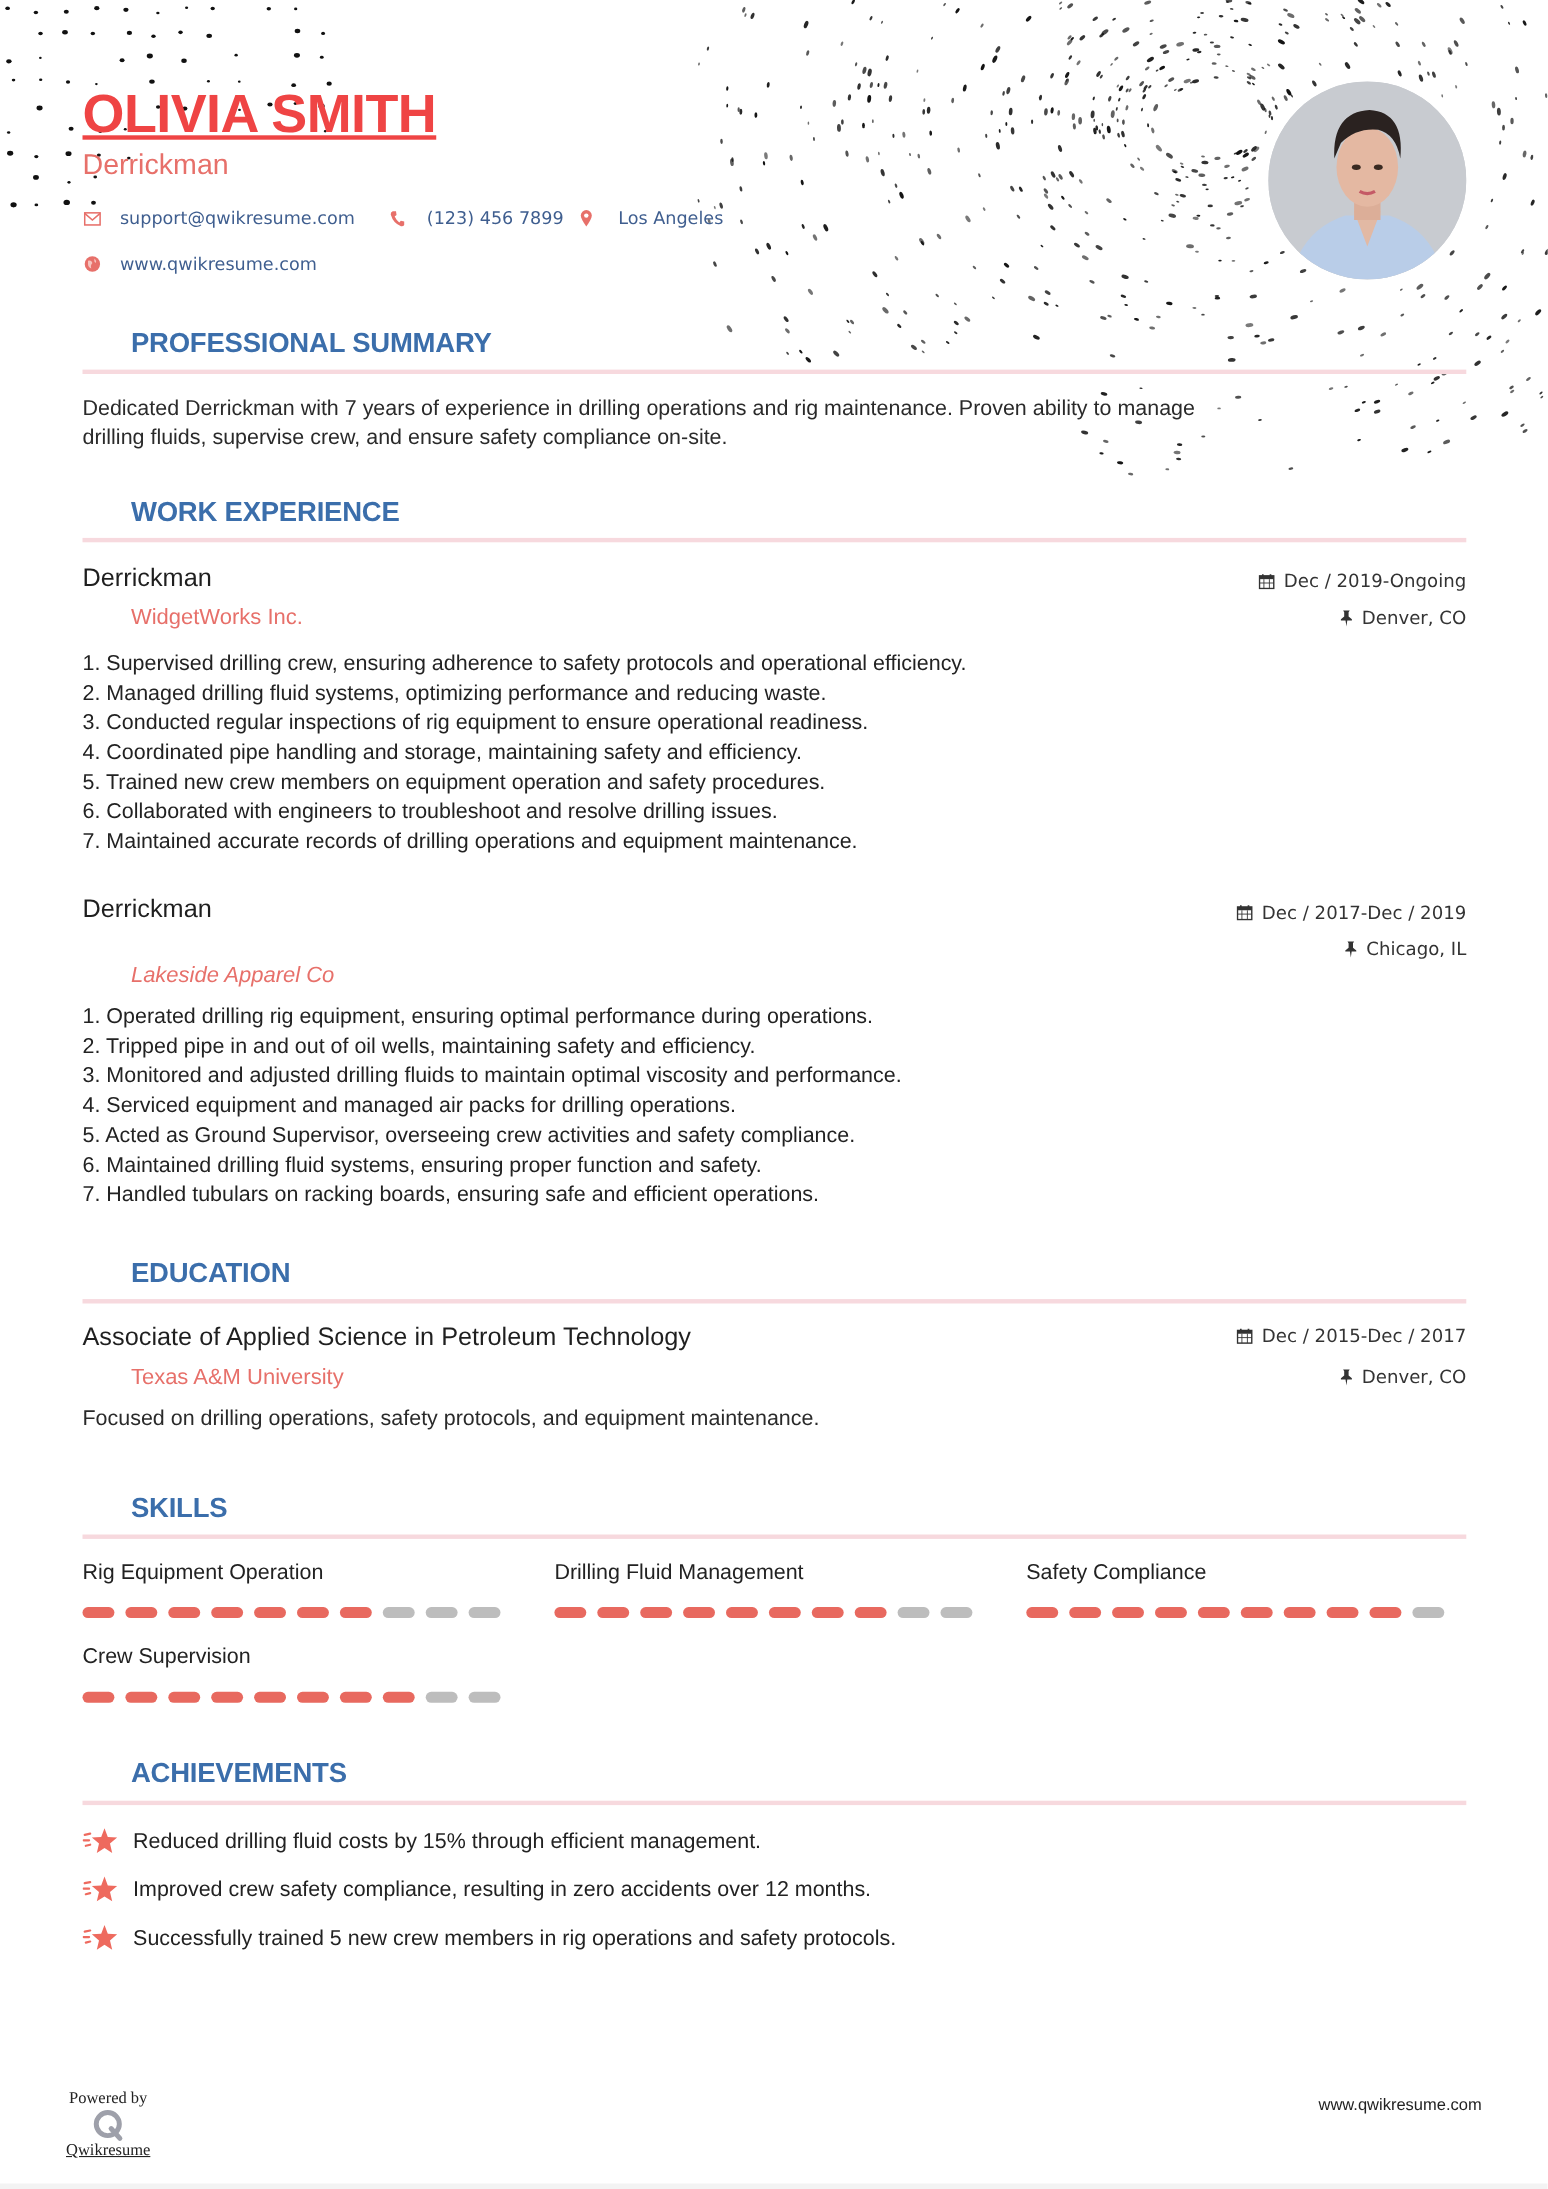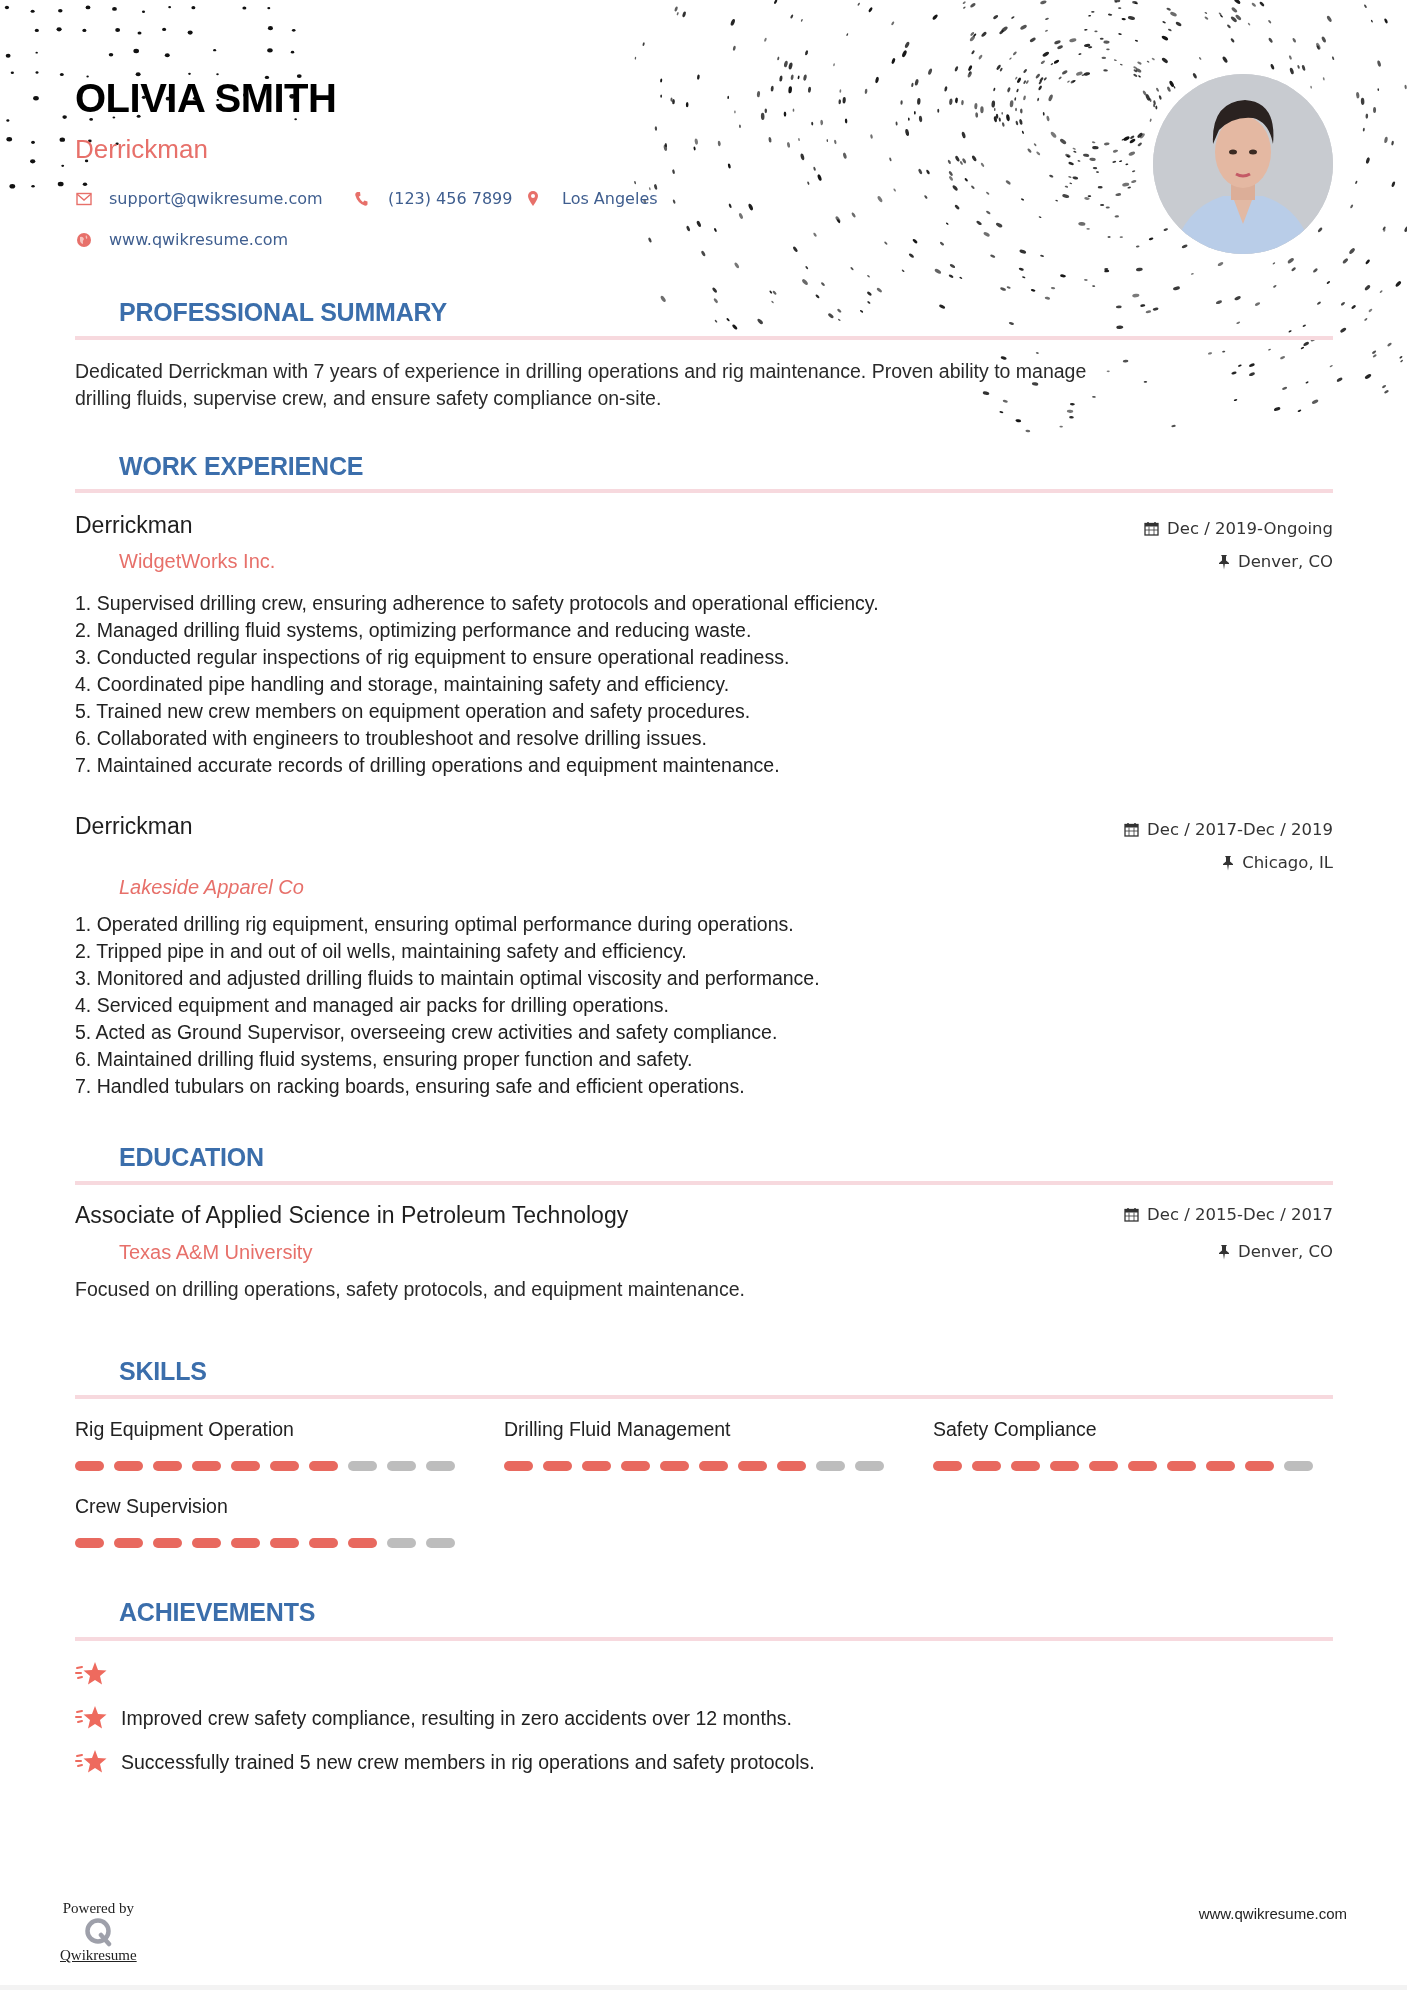--- a/index.html
+++ b/index.html
@@ -1,20 +1,20 @@
 <!DOCTYPE html>
 <html><head>
 <meta charset="utf-8">
 <style>
   html,body{margin:0;padding:0;background:#fff;}
   body{width:1407px;height:1990px;position:relative;overflow:hidden;font-family:"DejaVu Sans","Liberation Sans",sans-serif;color:#222;}
   .abs{position:absolute;}
   #dots{position:absolute;left:0;top:0;width:1407px;height:460px;z-index:0;}
   .content{position:absolute;left:0;top:0;width:1407px;height:1990px;z-index:1;}
-  .name{left:75px;top:76px;font-size:40px;font-weight:bold;color:#000000;letter-spacing:-0.5px;font-family:"Liberation Sans",sans-serif;}
+  .name{left:75px;top:76px;font-size:49px;font-weight:bold;color:#ef4444;letter-spacing:-0.5px;font-family:"Liberation Sans",sans-serif;text-decoration:underline;}
   .role{left:75px;top:134px;font-size:26px;color:#e7706a;font-family:"Liberation Sans",sans-serif;}
   .contact{font-size:16px;color:#3f5e8f;font-family:"DejaVu Sans",sans-serif;display:flex;align-items:center;}
   .cicon{color:#e7706a;width:18px;height:18px;display:inline-flex;align-items:center;justify-content:center;margin-right:16px;}
   .photo{left:1153px;top:74px;width:180px;height:180px;border-radius:50%;overflow:hidden;background:#c9ccd1;}
   .sec-h{left:75px;font-size:25px;font-weight:bold;color:#3b6eab;font-family:"Liberation Sans",sans-serif;letter-spacing:-0.2px;margin-left:44px;}
   .rule{left:75px;width:1258px;height:4px;background:#f7d9de;}
   .para{left:75px;width:1260px;font-size:19.5px;line-height:27px;color:#2a2a2a;font-family:"Liberation Sans",sans-serif;}
   .jt{left:75px;font-size:23px;color:#1f1f1f;font-family:"Liberation Sans",sans-serif;}
   .co{left:75px;font-size:20px;color:#e7706a;font-family:"Liberation Sans",sans-serif;margin-left:44px;}
   .meta{right:74px;font-size:16.5px;color:#333;font-family:"DejaVu Sans",sans-serif;display:flex;align-items:center;justify-content:flex-start;white-space:nowrap;}
@@ -823,20 +823,21 @@
   <div class="abs sec-h" style="top:1598px;">ACHIEVEMENTS</div>
   <div class="abs rule" style="top:1637px;"></div>
 
   <div class="abs ach" style="top:1659px;">
     <span class="star">
       <svg width="34" height="30" viewBox="0 0 34 30">
           <path d="M20 3 L23 11 L31.5 11.5 L25 17 L27 25.5 L20 21 L13 25.5 L15 17 L8.5 11.5 L17 11 Z" fill="#ee6a5e"></path>
           <path d="M2 9 L7 8 M1 14 L6 14 M3 19 L7 18" stroke="#ee6a5e" stroke-width="2" stroke-linecap="round"></path>
         </svg>
     </span>
+    <span>Reduced drilling fluid costs by 15% through efficient management.</span>
   </div>
   <div class="abs ach" style="top:1703px;">
     <span class="star">
       <svg width="34" height="30" viewBox="0 0 34 30">
           <path d="M20 3 L23 11 L31.5 11.5 L25 17 L27 25.5 L20 21 L13 25.5 L15 17 L8.5 11.5 L17 11 Z" fill="#ee6a5e"></path>
           <path d="M2 9 L7 8 M1 14 L6 14 M3 19 L7 18" stroke="#ee6a5e" stroke-width="2" stroke-linecap="round"></path>
         </svg>
     </span>
     <span>Improved crew safety compliance, resulting in zero accidents over 12 months.</span>
   </div>

